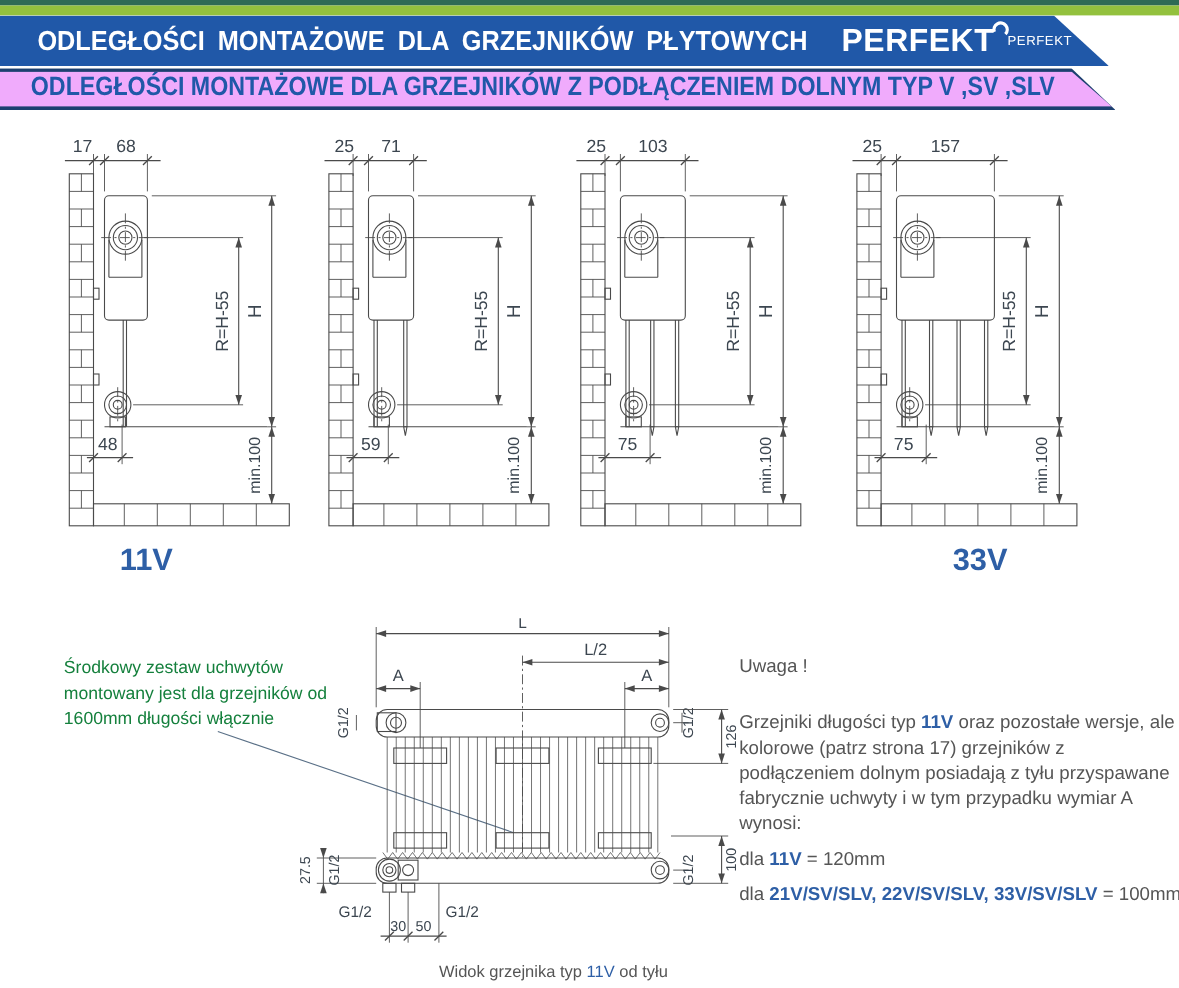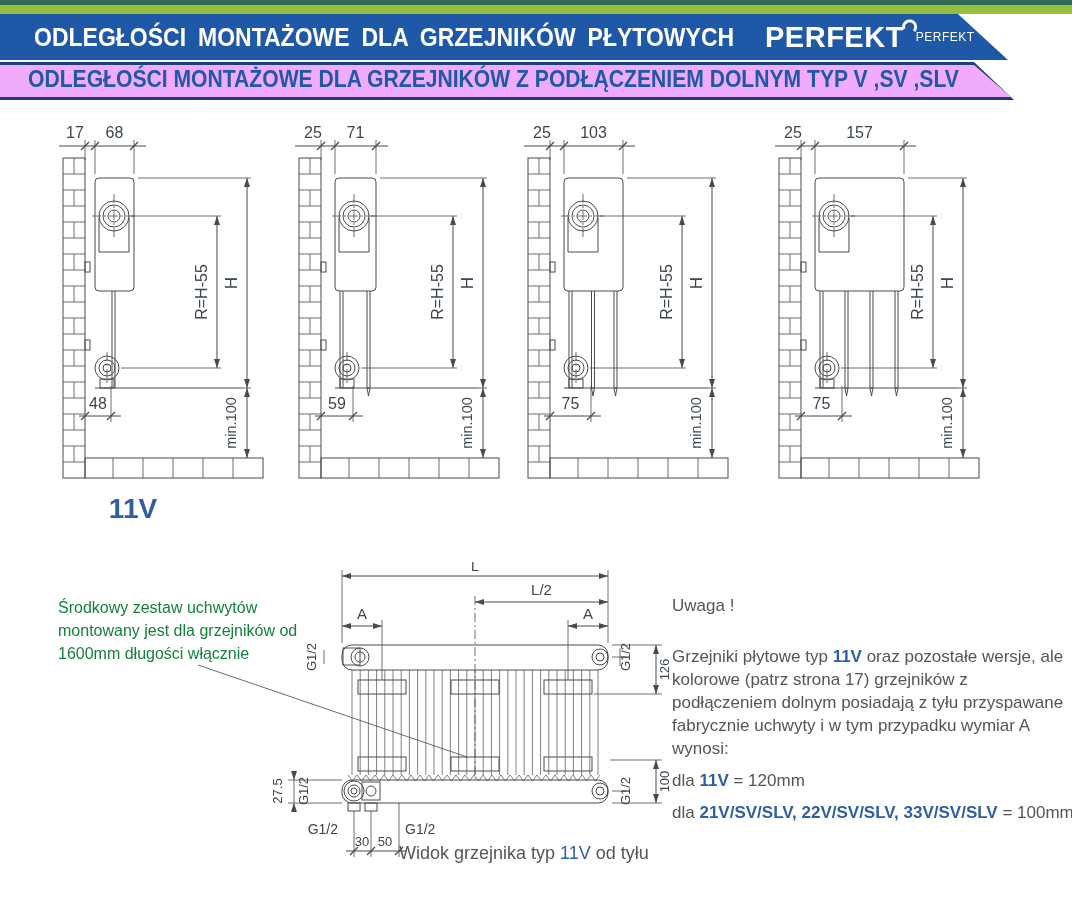--- a/index.html
+++ b/index.html
@@ -24,21 +24,21 @@
   .subbar-text{font-size:24px;font-weight:bold;color:#2058a8;white-space:nowrap;
           transform:scaleX(.88);transform-origin:left center}
   .dcol{position:absolute;top:116px;width:250px;height:420px}
   .dlabel{position:absolute;top:377px;width:250px;text-align:center;
           font-size:28px;font-weight:bold;color:#2e5fa6}
   svg{font-family:"Liberation Sans",sans-serif}
   .note{position:absolute;left:58px;top:596px;width:262px;font-size:16px;
         line-height:23px;color:#15803d}
   .leader{position:absolute;left:190px;top:655px}
   .rear{position:absolute;left:272px;top:562px}
-  .caption{position:absolute;left:399px;top:843px;font-size:18px;color:#555;white-space:nowrap}
+  .caption{position:absolute;left:399px;top:875px;font-size:15px;color:#555;white-space:nowrap}
   .uwaga{position:absolute;left:672px;top:594px;width:402px;color:#555;
          font-size:17px;line-height:23px}
   .uwaga-title{margin-bottom:28px}
   .spec{margin-top:9px;white-space:nowrap}
   .acc{color:#2e5fa6;font-weight:bold}
   .cap-acc{color:#2e5fa6}
 </style>
 </head>
 <body>
 
@@ -455,20 +455,21 @@
         <polygon points="212,272 209,281 215,281" fill="#4a4a4a"></polygon>
         <polygon points="212,342 209,333 215,333" fill="#4a4a4a"></polygon>
         <text x="201" y="307" fill="#3c4650" font-size="14.5" text-anchor="middle" transform="rotate(-90 201 307)">min.100</text>
         <line x1="44" y1="300" x2="101" y2="300" stroke="#4a4a4a" stroke-width="1"></line>
         <line x1="46" y1="304" x2="54" y2="296" stroke="#4a4a4a" stroke-width="1.2"></line>
         <line x1="87" y1="304" x2="95" y2="296" stroke="#4a4a4a" stroke-width="1.2"></line>
         <line x1="91" y1="270" x2="91" y2="306" stroke="#4a4a4a" stroke-width="0.8"></line>
         <text x="70.5" y="293" fill="#3c4650" font-size="16" text-anchor="middle">75</text>
       </g>
     </svg>
+  <div class="dlabel" style="left:15px">33V</div>
 </div>
 
 <div class="note">Środkowy zestaw uchwytów montowany jest dla grzejników od 1600mm długości włącznie</div>
 
 <svg class="leader" width="290" height="112">
   <line x1="8" y1="10" x2="277" y2="102" stroke="#5a7087" stroke-width="1"></line>
 </svg>
 
 <svg id="rear" class="rear" width="412" height="315" viewBox="0 0 412 315">
     <g>
@@ -588,16 +589,16 @@
       <text x="133" y="272" fill="#3c4650" font-size="14" text-anchor="start">G1/2</text>
     </g>
   </svg>
 
 <div class="caption">
   <span>Widok grzejnika typ </span><span class="cap-acc">11V</span><span> od tyłu</span>
 </div>
 
 <div class="uwaga">
   <div class="uwaga-title">Uwaga !</div>
-  <div><span>Grzejniki płytowe typ </span><span class="acc">11V</span><span> oraz pozostałe wersje, ale kolorowe (patrz strona 17) grzejników z podłączeniem dolnym posiadają z tyłu przyspawane fabrycznie uchwyty i w tym przypadku wymiar A wynosi:</span></div>
+  <div><span>Grzejniki długości typ </span><span class="acc">11V</span><span> oraz pozostałe wersje, ale kolorowe (patrz strona 17) grzejników z podłączeniem dolnym posiadają z tyłu przyspawane fabrycznie uchwyty i w tym przypadku wymiar A wynosi:</span></div>
   <div class="spec"><span>dla </span><span class="acc">11V</span><span> = 120mm</span></div>
   <div class="spec"><span>dla </span><span class="acc">21V/SV/SLV, 22V/SV/SLV, 33V/SV/SLV</span><span> = 100mm</span></div>
 </div>
 
 </body></html>

